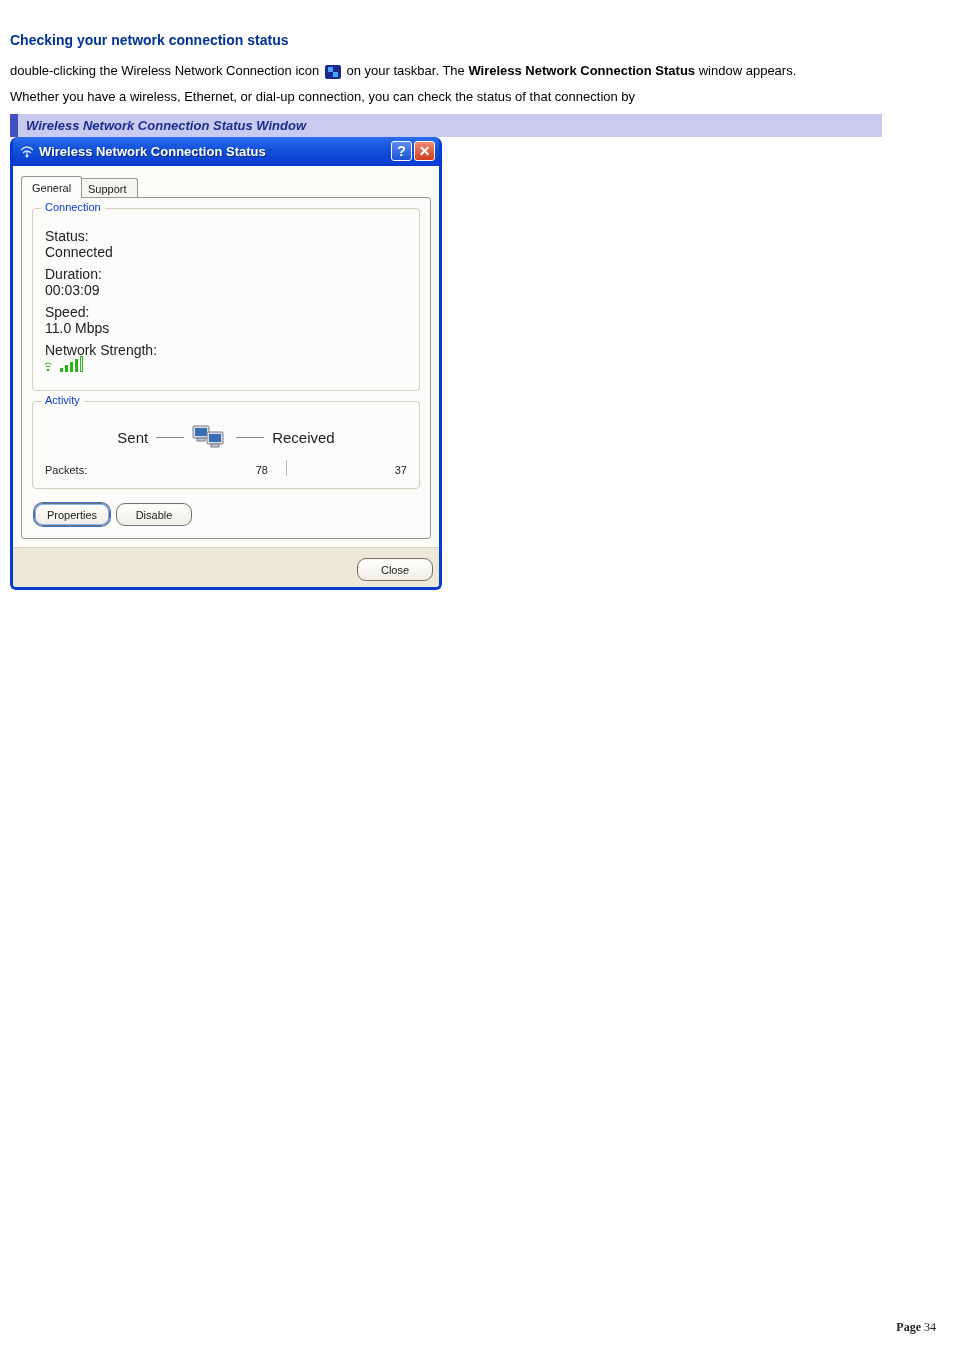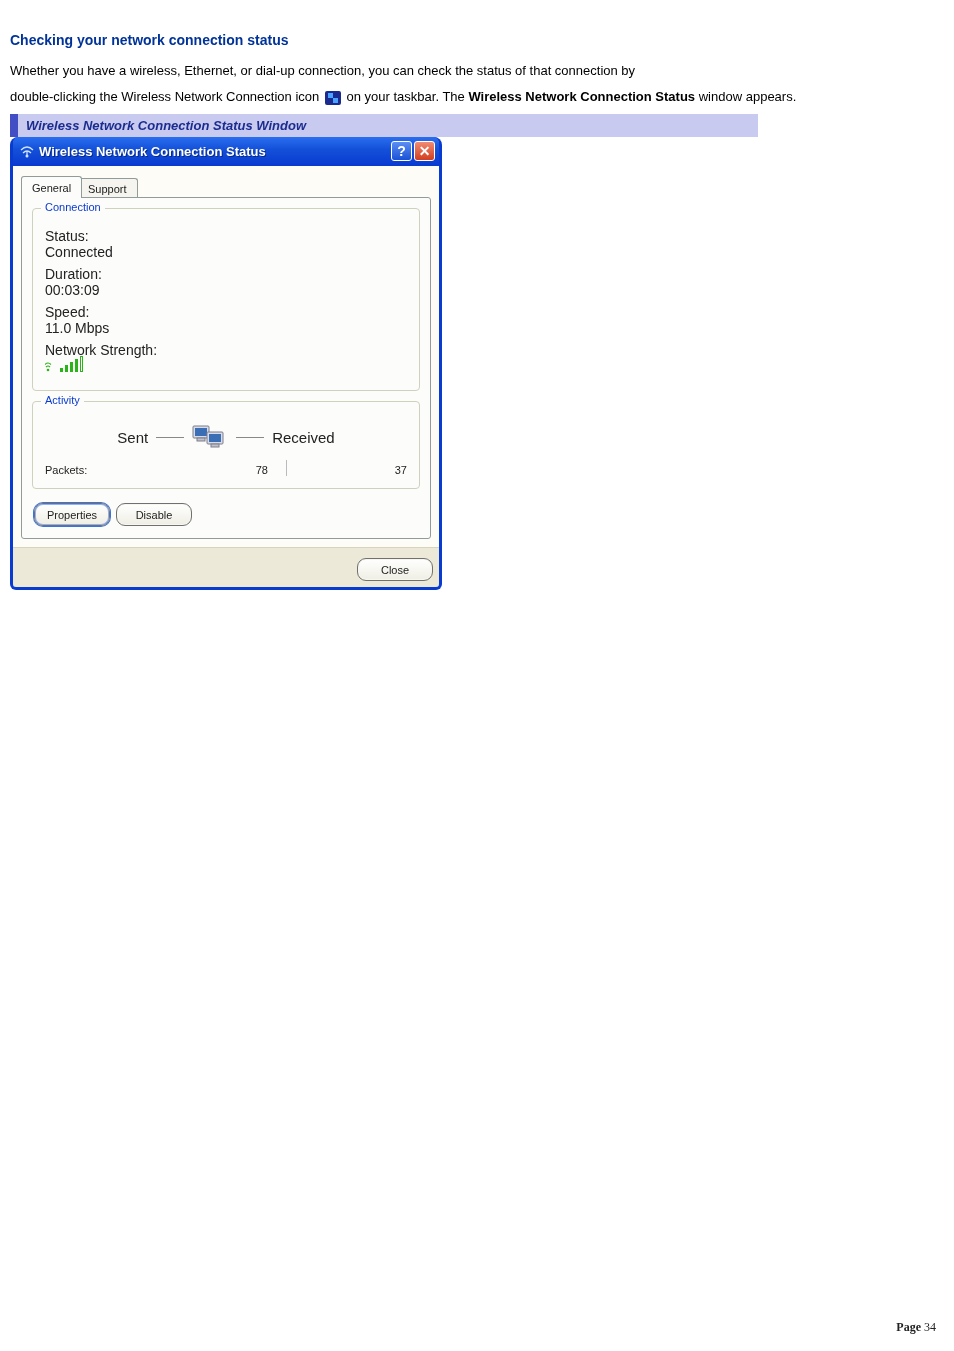--- a/index.html
+++ b/index.html
@@ -50,21 +50,21 @@
   }
 
   
   .caption-bar {
     background: #c8caf0;
     border-left: 8px solid #414ec4;
     padding: 4px 8px;
     font-weight: bold;
     font-style: italic;
     color: #1b2d8f;
-    width: 748px;
+    width: 872px;
     box-sizing: border-box;
     margin-top: 6px;
   }
 
   
   .xp-window {
     width: 426px;
     border: 3px solid #0a3bd1;
     border-top: none;
     border-radius: 8px 8px 6px 6px;
@@ -297,31 +297,31 @@
   }
   .page-number b { font-weight: bold; }
 </style>
 </head>
 <body>
 
 <div class="page">
 
   <h2 class="section-title">Checking your network connection status</h2>
 
-  <p class="body-text">Whether you have a wireless, Ethernet, or dial-up connection, you can check the status of that connection by</p>
-
   <p class="body-text">
     <span>double-clicking the Wireless Network Connection icon </span>
     <span class="inline-icon">
       <span class="sq"></span><span class="tiny-mon"></span>
     </span>
     <span> on your taskbar. The </span>
     <b>Wireless Network Connection Status</b>
     <span> window appears.</span>
   </p>
+
+  <p class="body-text">Whether you have a wireless, Ethernet, or dial-up connection, you can check the status of that connection by</p>
 
   <div class="caption-bar">Wireless Network Connection Status Window</div>
 
   <div class="xp-window">
     <div class="xp-titlebar">
       <span class="xp-title-icon">
         <svg viewBox="0 0 16 16">
           <circle cx="8" cy="13" r="1.5" fill="#cfe3ff"></circle>
           <path d="M4 10 Q8 6 12 10" stroke="#cfe3ff" stroke-width="1.2" fill="none"></path>
           <path d="M2 7 Q8 1 14 7" stroke="#cfe3ff" stroke-width="1.2" fill="none"></path>

